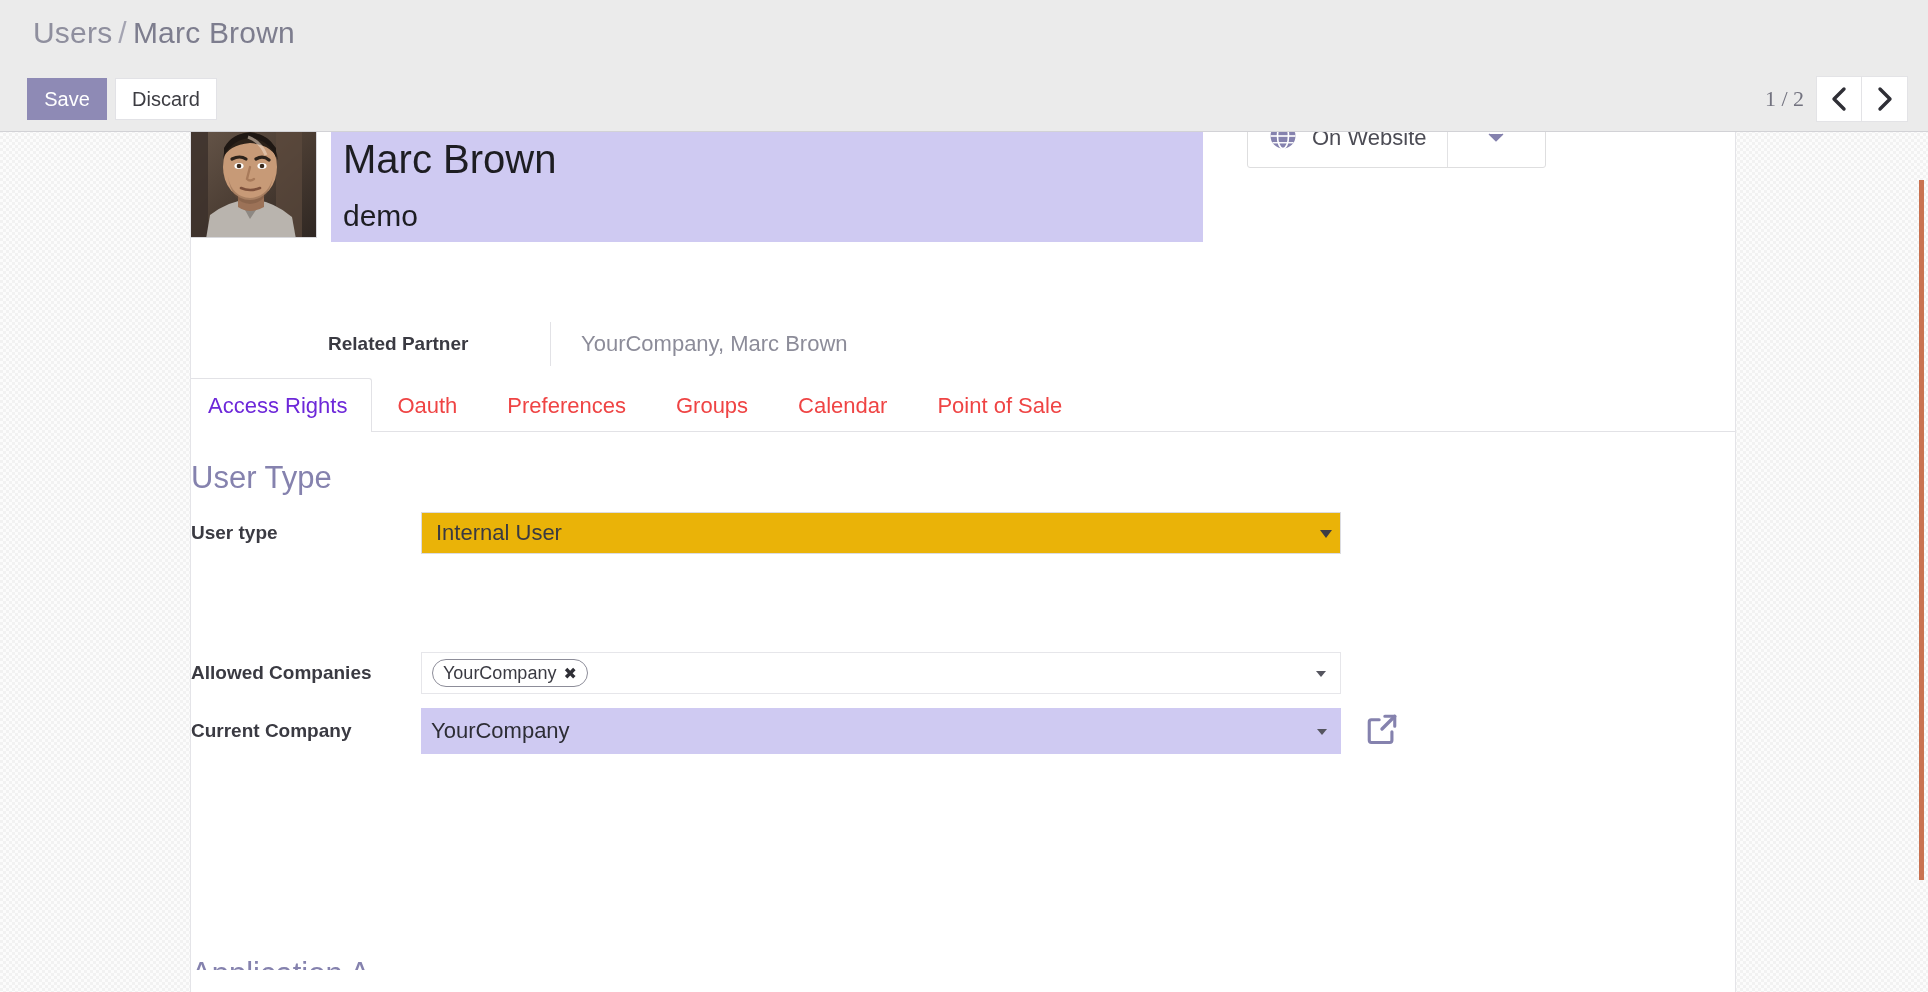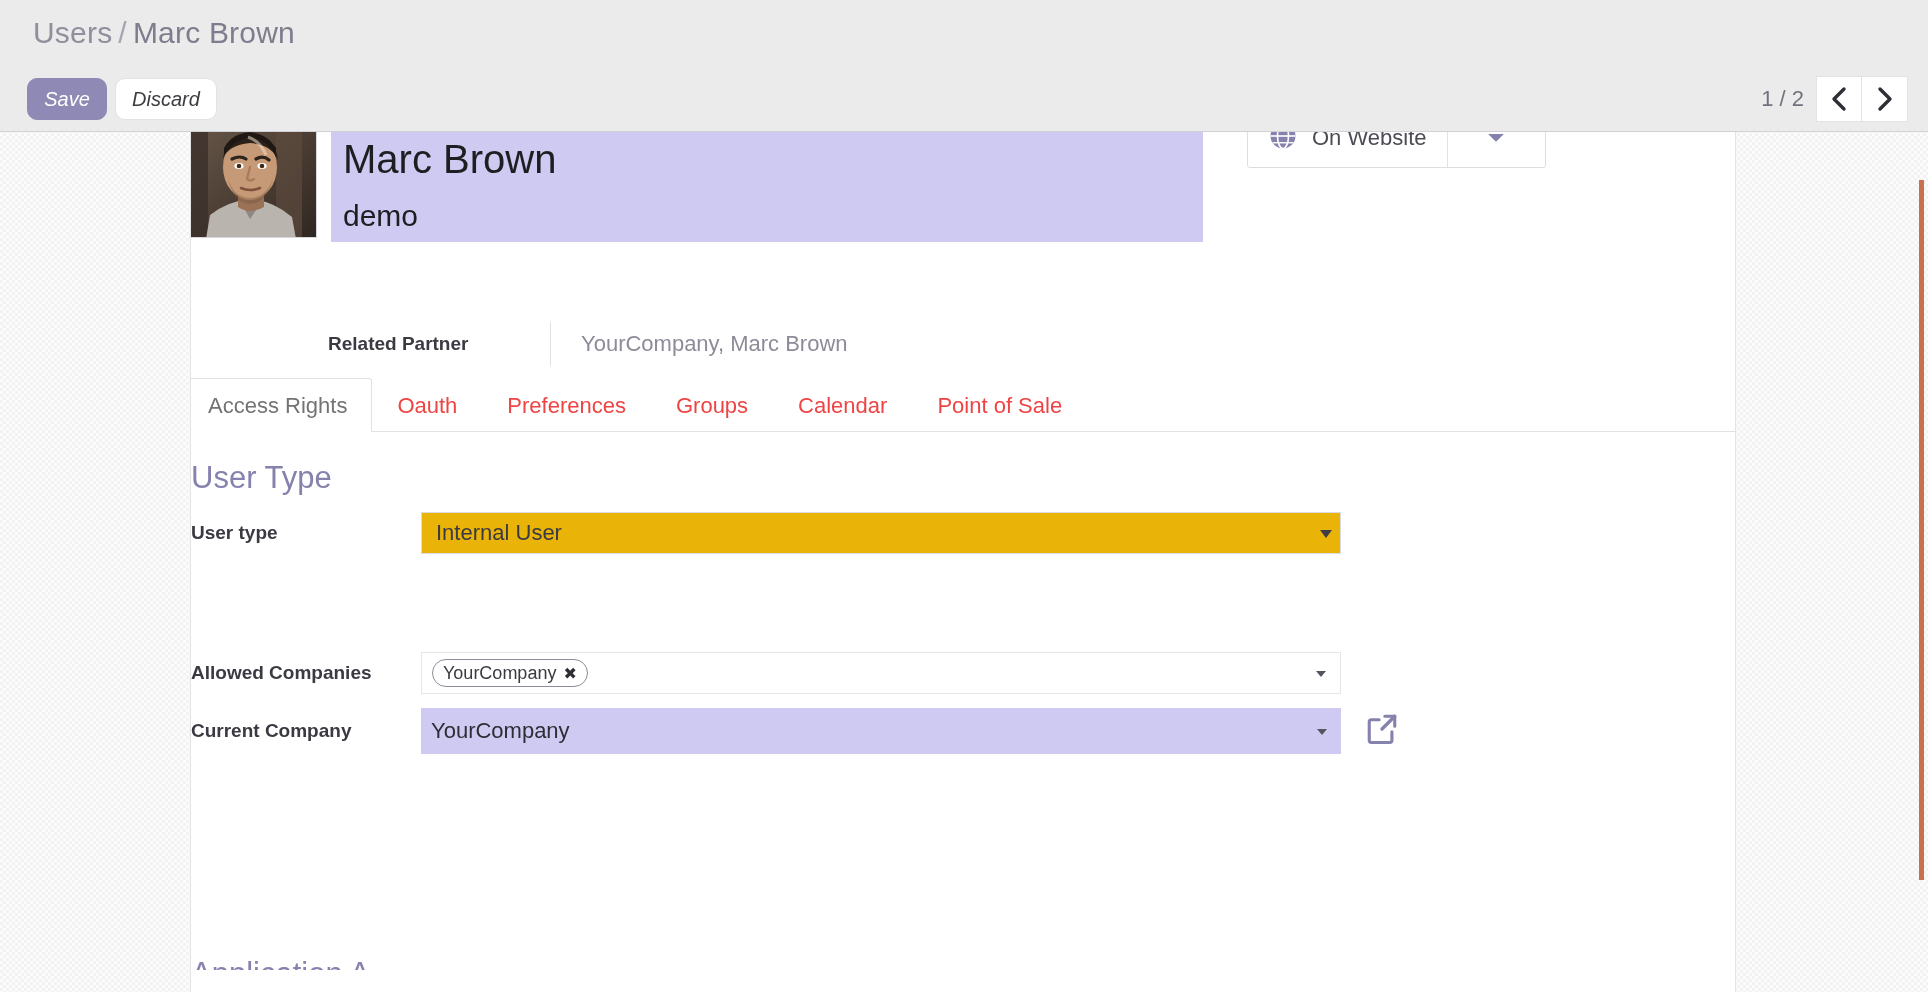--- a/index.html
+++ b/index.html
@@ -59,44 +59,43 @@
   }
   .breadcrumb .sep { margin: 0 6px; color: #a4a4b2; }
   .breadcrumb .cur { color: #7d7d8e; }
 
   .btn-row { position: absolute; left: 27px; top: 78px; display: flex; gap: 8px; }
   .btn {
     height: 42px;
     padding: 0 16px;
     display: flex; align-items: center; justify-content: center;
     font-size: 20px;
-    border-radius: 10px;
-    cursor: pointer;
-    white-space: nowrap;
-    font-style: italic;
+    border-radius: 0;
+    cursor: pointer;
+    white-space: nowrap;
   }
   .btn-save {
     background: #8e8ab5;
     color: #ffffff;
     border: 1px solid #8e8ab5;
     min-width: 80px;
   }
   .btn-discard {
     background: #ffffff;
     color: #3c3c42;
     border: 1px solid #e2e2e6;
     min-width: 96px;
   }
 
   .pager {
     position: absolute;
     right: 20px; top: 76px;
     display: flex; align-items: center; gap: 12px;
   }
-  .pager-count { font-size: 22px; color: #72727f; white-space: nowrap; }
+  .pager-count { font-size: 22px; color: #72727f; white-space: nowrap; font-family: Liberation Serif, serif; }
   .pager-btns { display: flex; }
   .pager-btn {
     width: 46px; height: 46px;
     background: #ffffff;
     border: 1px solid #e3e3e6;
     display: flex; align-items: center; justify-content: center;
     cursor: pointer;
   }
   .pager-btn + .pager-btn { border-left: none; }
   .pager-btn svg { display: block; }
@@ -200,21 +199,21 @@
     padding: 14px 24px 13px;
     font-size: 22px;
     color: #ef4444;
     cursor: pointer;
     border: 1px solid transparent;
     border-bottom: none;
     margin-bottom: -1px;
     white-space: nowrap;
   }
   .tab.active {
-    color: #737373;
+    color: #6d28d9;
     background: #ffffff;
     border-color: #e2e2e6;
     border-top-left-radius: 3px;
     border-top-right-radius: 3px;
   }
 
   
   .section-title {
     position: absolute;
     left: 0;

